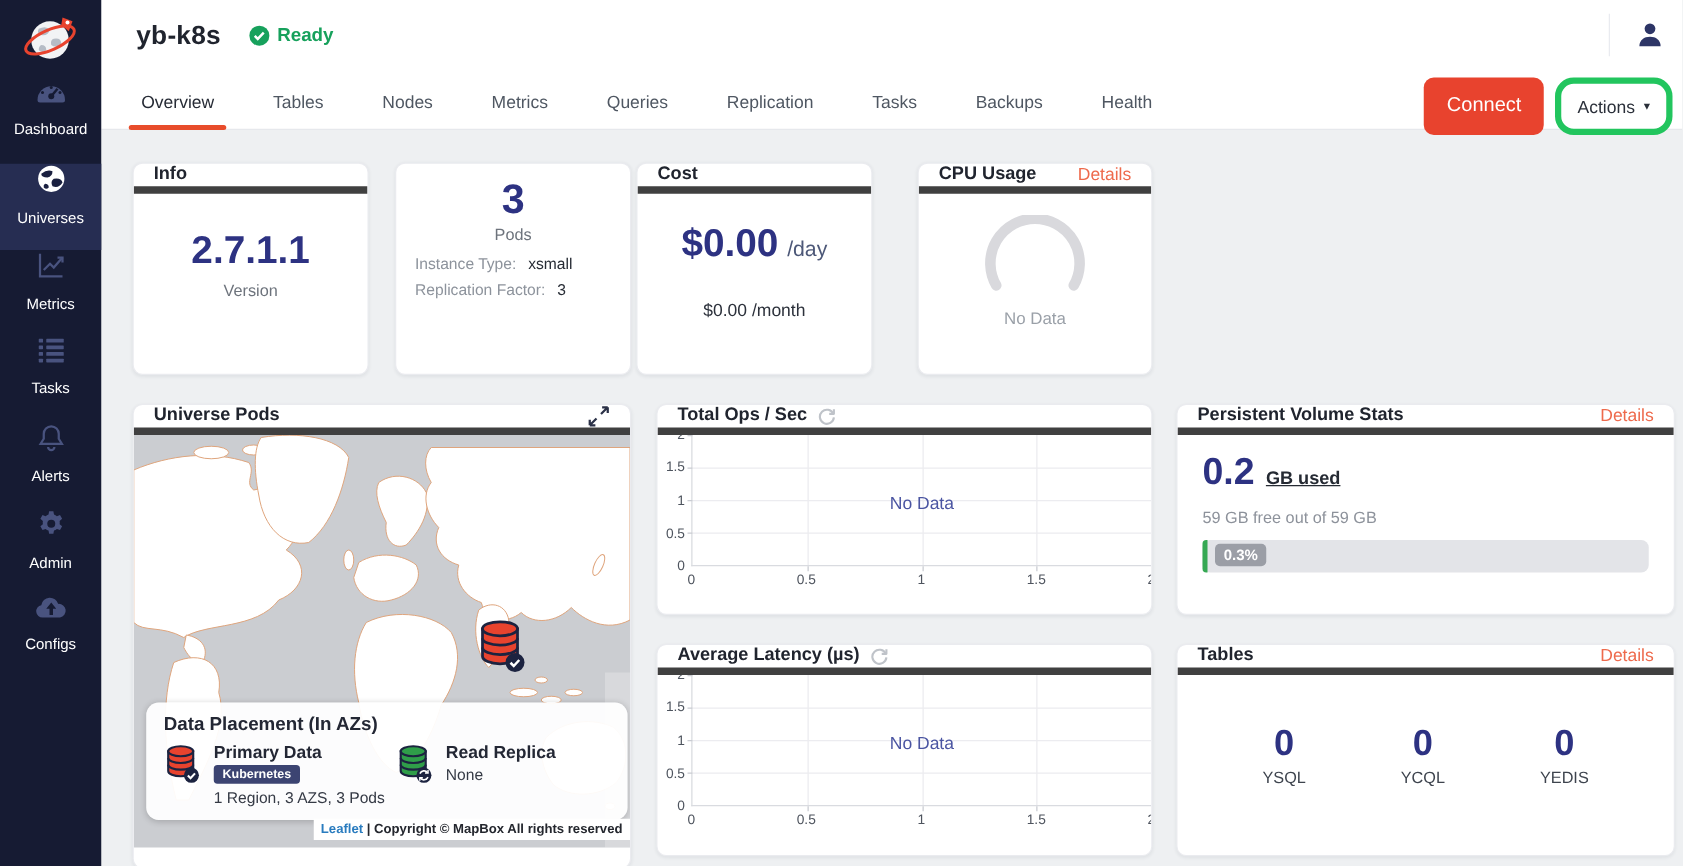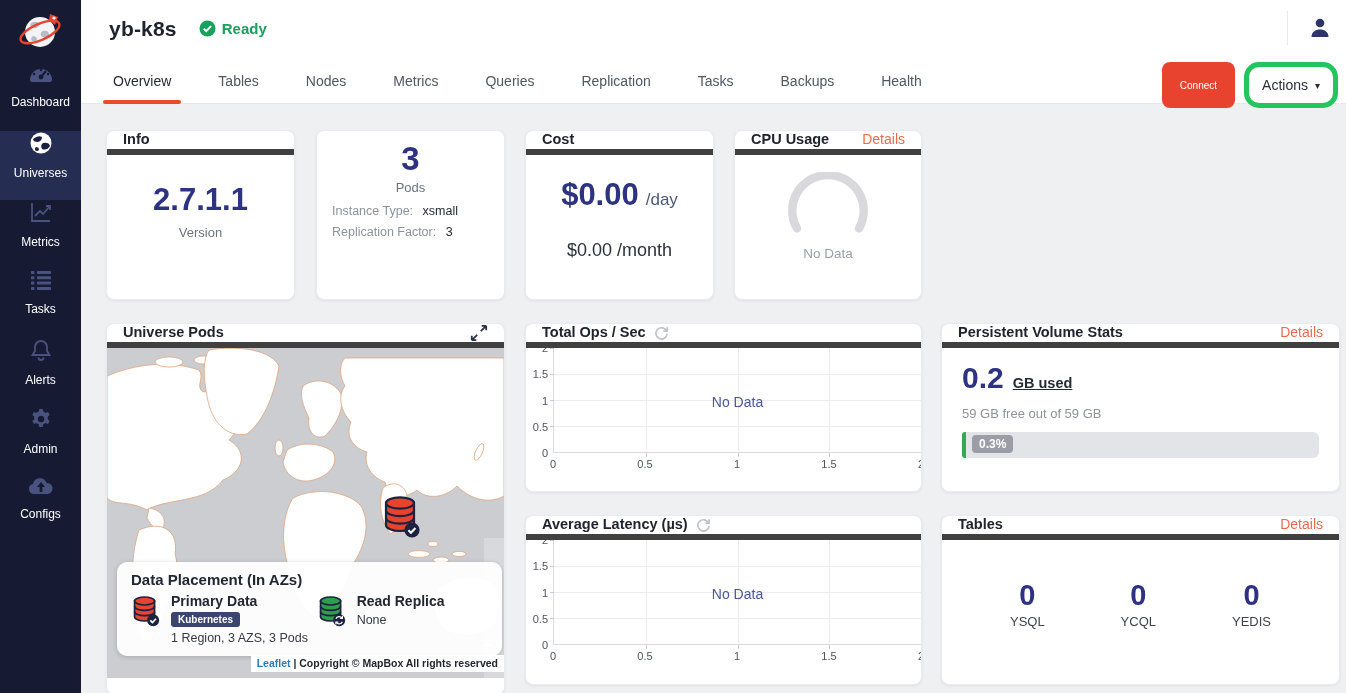--- a/index.html
+++ b/index.html
@@ -18,34 +18,34 @@
   .title-row { height:57px; display:flex; align-items:center; padding-left:28px; position:relative; }
   .uni-title { font-size:21px; font-weight:bold; color:#20242e; letter-spacing:.2px; }
   .ready { display:flex; align-items:center; gap:6px; margin-left:22px; color:#17a15c; font-weight:bold; font-size:15px; }
   .title-right { position:absolute; right:14px; top:11px; display:flex; align-items:center; }
   .vdivider { width:1px; height:34px; background:#e9ebf0; margin-right:20px; }
   .tabs-row { height:47px; display:flex; align-items:stretch; padding-left:29px; position:relative; }
   .tab { font-size:14px; color:#4f5762; display:flex; align-items:center; margin-right:41px; position:relative; padding:0 3px; cursor:pointer; text-decoration:none; }
   .tab.active { color:#262b35; }
   .tab.active::after { content:""; position:absolute; left:-7px; right:-7px; bottom:0; height:4px; background:#e84c2b; border-radius:2px; }
   .hdr-buttons { position:absolute; right:8px; top:5px; display:flex; gap:9px; }
-  .btn-connect { background:#e8432e; color:#fff; border:none; border-radius:8px; font-size:10px; padding:10px 18px; font-family:inherit; cursor:pointer; }
+  .btn-connect { background:#e8432e; color:#fff; border:none; border-radius:8px; font-size:16px; padding:10px 18px; font-family:inherit; cursor:pointer; }
   .btn-actions { background:#fff; color:#2a2f39; border:5px solid #22c55e; border-radius:15px; font-size:14px; padding:10px 13px; font-family:inherit; cursor:pointer; display:flex; align-items:center; gap:7px; }
   .caret { font-size:10px; color:#2a2f39; }
 
   
   .content { position:absolute; left:81px; top:104px; right:0; bottom:0; }
   .panel { position:absolute; background:#fff; border:1px solid #eaebef; border-radius:8px; box-shadow:0 1px 3px rgba(35,40,60,.07); overflow:hidden; }
   .panel-header { height:24px; display:flex; align-items:flex-start; justify-content:space-between; padding:0 16px; border-bottom:6px solid #404040; }
   .panel-title { font-weight:bold; font-size:14.5px; color:#20242e; display:flex; align-items:center; gap:8px; }
   .details-link { color:#ee6a4c; font-size:14px; text-decoration:none; cursor:pointer; }
 
   .p-info { left:25px; top:26px; width:189px; height:170px; }
   .p-primary { left:235px; top:26px; width:189px; height:170px; }
-  .p-cost { left:444px; top:26px; width:189px; height:170px; }
+  .p-cost { left:428px; top:26px; width:189px; height:170px; }
   .p-cpu { left:653px; top:26px; width:188px; height:170px; }
   .p-health { left:860px; top:26px; width:399px; height:170px; }
   .p-map { left:25px; top:219px; width:399px; height:372px; }
   .p-ops { left:444px; top:219px; width:397px; height:169px; }
   .p-pvs { left:860px; top:219px; width:399px; height:169px; }
   .p-lat { left:444px; top:411px; width:397px; height:170px; }
   .p-tables { left:860px; top:411px; width:399px; height:170px; }
 
   .big-num { font-size:31px; font-weight:bold; color:#2d3282; }
   .center-body { text-align:center; }
@@ -57,21 +57,21 @@
   .p-primary .center-body { padding-top:9px; }
   .p-primary .muted-label { margin-top:2px; }
   .kv-rows { padding:9px 15px 0; }
   .kv-row { font-size:12.5px; margin-bottom:7px; }
   .kv-key { color:#8d939c; }
   .kv-val { color:#272c35; margin-left:6px; }
 
   .p-cost .center-body { padding-top:22px; }
   .cost-line { display:flex; align-items:baseline; justify-content:center; gap:7px; }
   .cost-unit { font-size:17px; color:#4d5878; }
-  .cost-month { font-size:18px; color:#2c313b; margin-top:27px; }
+  .cost-month { font-size:14px; color:#2c313b; margin-top:27px; }
 
   .p-cpu .center-body { padding-top:17px; }
   .nodata-gray { font-size:13.5px; color:#9aa0a8; }
   .p-cpu .nodata-gray { margin-top:8px; }
 
   .p-health .center-body { padding-top:13px; }
   .p-health .nodata-gray { font-size:14px; margin-top:3px; }
 
   
   .map-wrap { position:relative; height:330px; background:#cbcdd1; }

